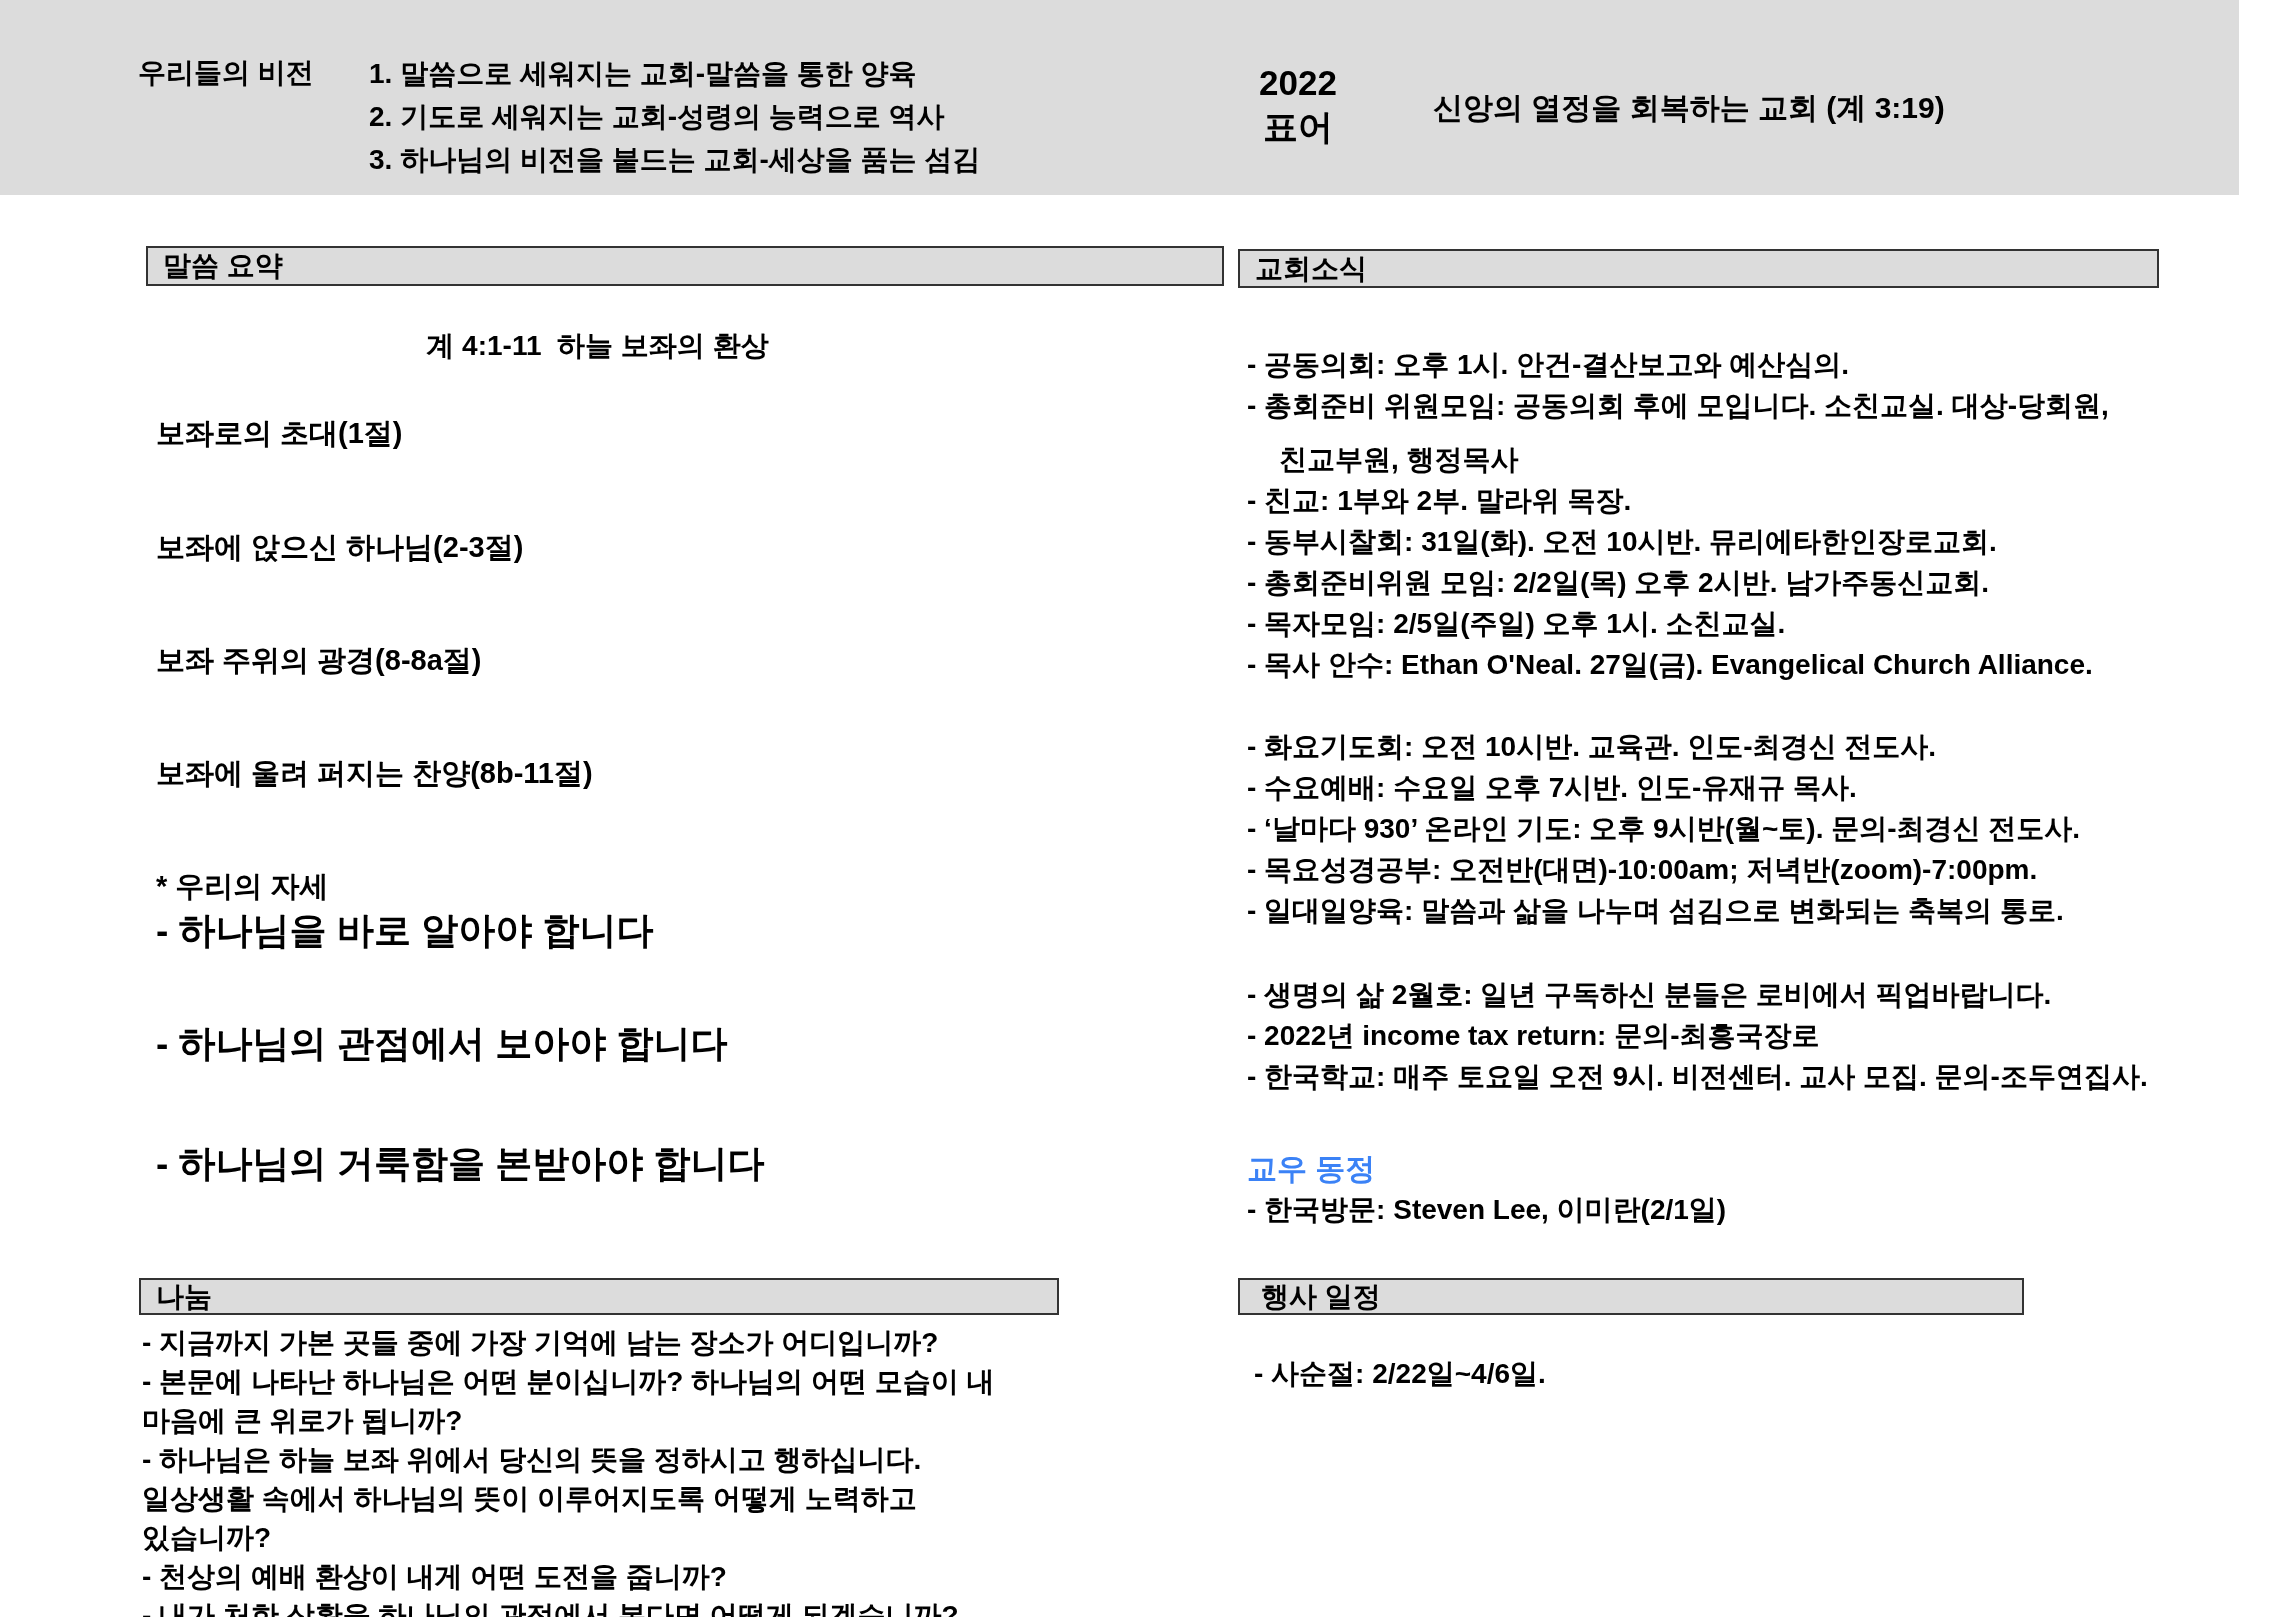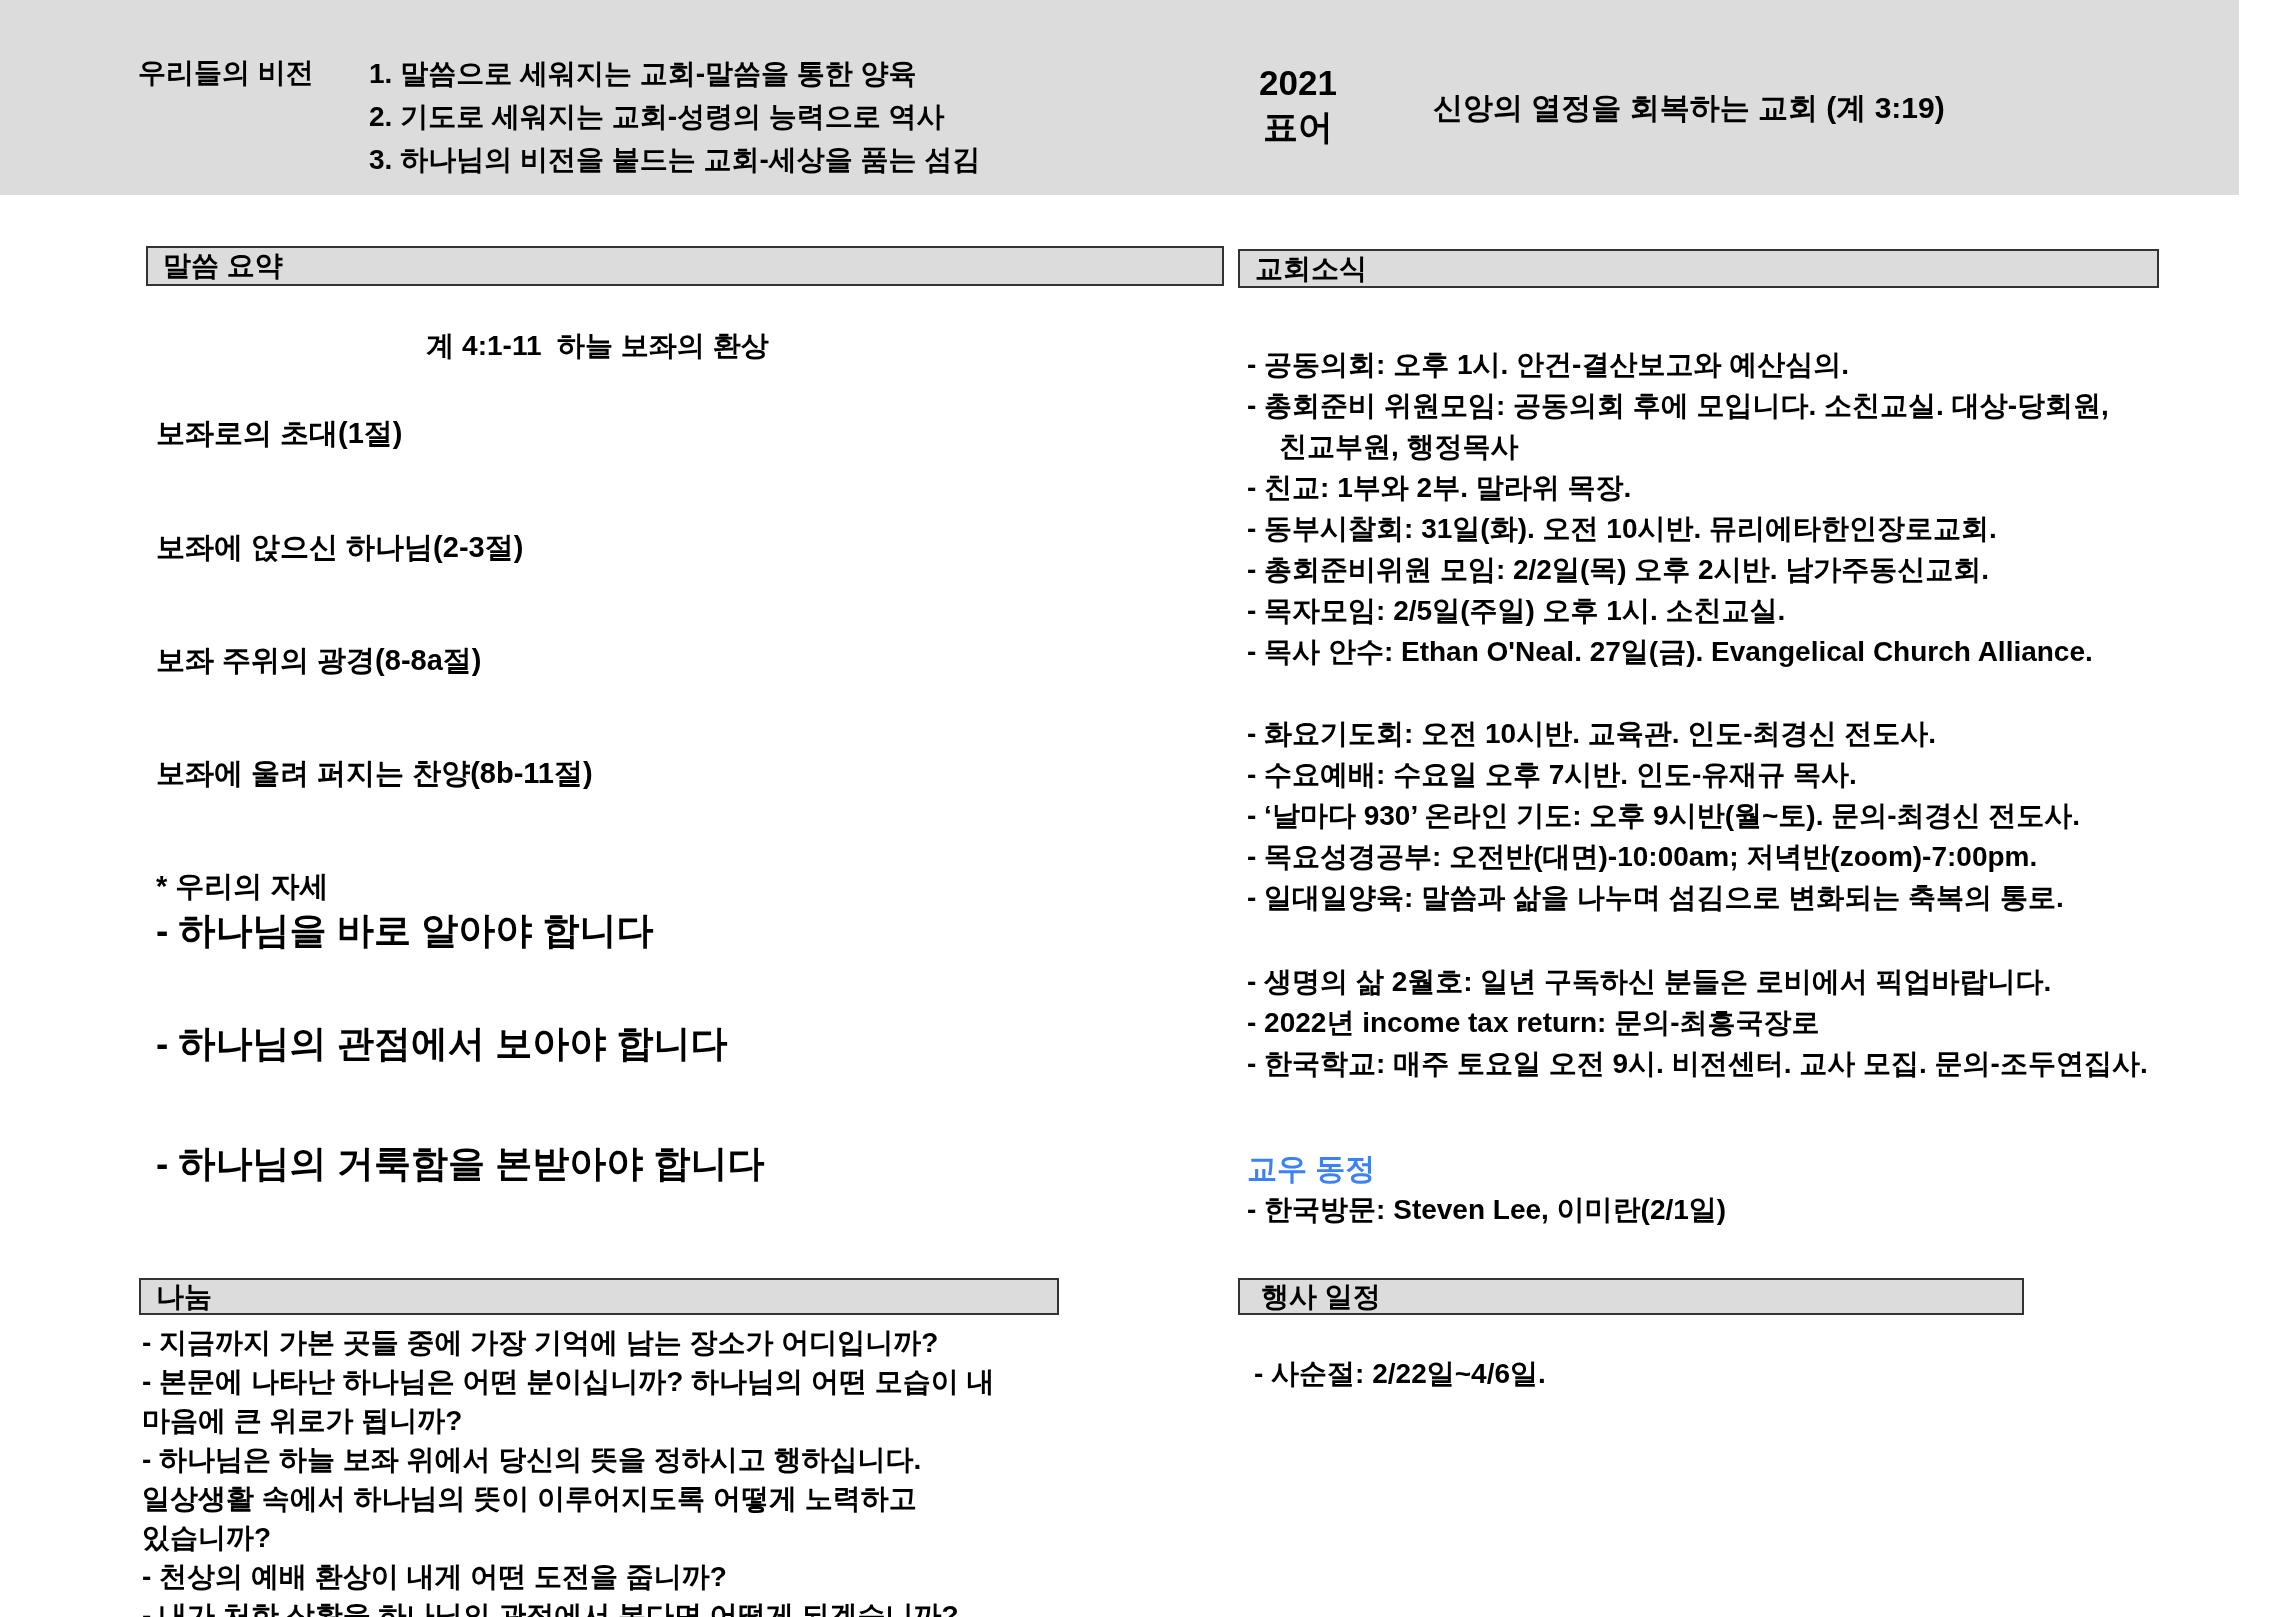--- a/index.html
+++ b/index.html
@@ -96,21 +96,21 @@
   .news-list {
     position: absolute;
     left: 1247px; top: 344px;
     width: 1015px;
     font-size: 28px;
     line-height: 41px;
   }
   .news-group { margin: 0; }
   .gap-1 { margin-top: 41px; }
   .gap-2 { margin-top: 43px; }
-  .indent { padding-left: 32px; }
+  .indent { padding-left: 32px; margin-top: 13px; }
 
   .member-news-title {
     position: absolute;
     left: 1247px; top: 1149px;
     font-size: 30px;
     color: #3b82f6;
   }
   .member-news-item {
     position: absolute;
     left: 1247px; top: 1191px;
@@ -129,21 +129,21 @@
 <div class="page">
 
   <div class="banner">
     <div class="vision-label nowrap">우리들의 비전</div>
     <div class="vision-list">
       <div class="nowrap">1. 말씀으로 세워지는 교회-말씀을 통한 양육</div>
       <div class="nowrap">2. 기도로 세워지는 교회-성령의 능력으로 역사</div>
       <div class="nowrap">3. 하나님의 비전을 붙드는 교회-세상을 품는 섬김</div>
     </div>
     <div class="year-block">
-      <div class="nowrap">2021</div>
+      <div class="nowrap">2022</div>
       <div class="nowrap">표어</div>
     </div>
     <div class="slogan nowrap">신앙의 열정을 회복하는 교회 (계 3:19)</div>
   </div>
 
   <div class="header-box hb-sermon">
     <span>말씀 요약</span>
   </div>
   <div class="sermon-title">계 4:1-11  하늘 보좌의 환상</div>
 

